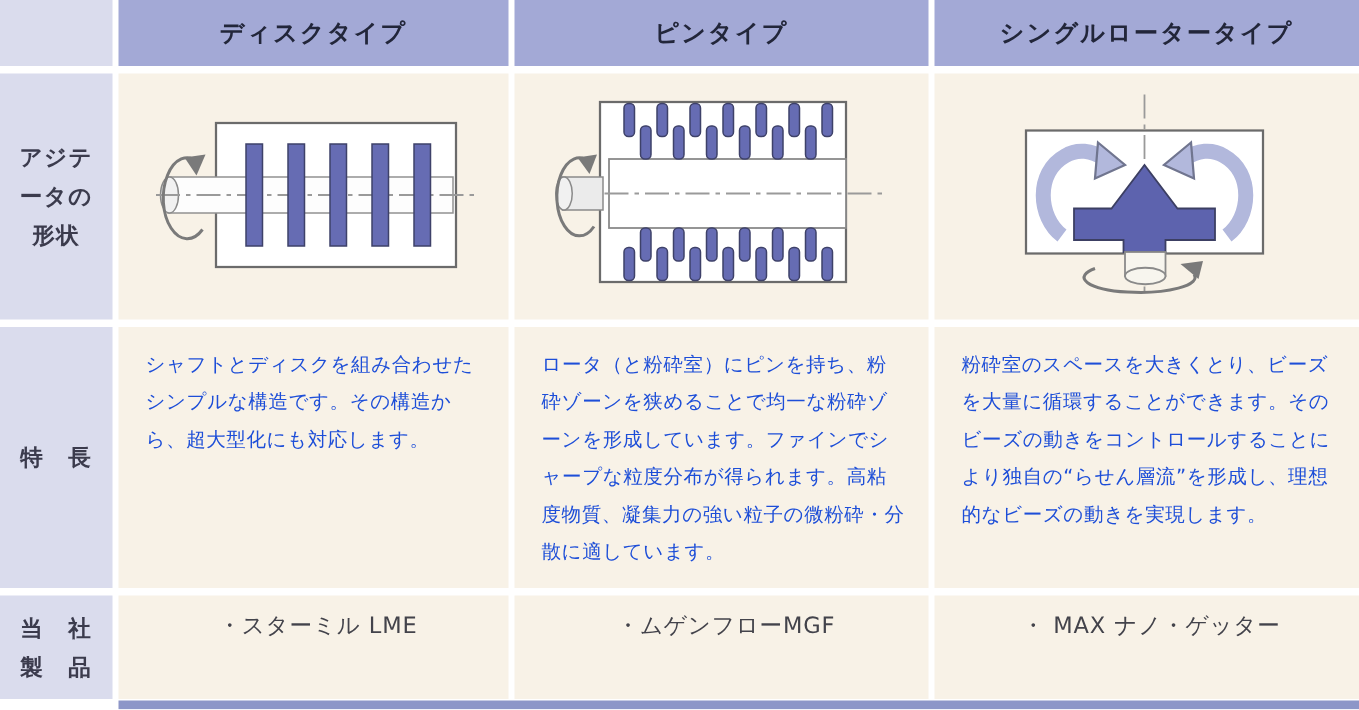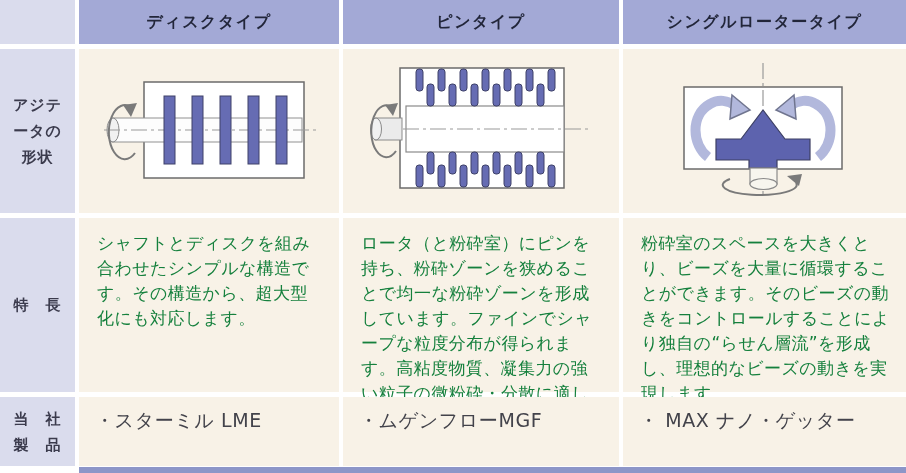--- a/index.html
+++ b/index.html
@@ -8,23 +8,23 @@
   .table{display:grid;grid-template-columns:75px 260px 276px 283px;
          grid-template-rows:44px 164px 174px 69px;gap:5px 4px;background:#fff;}
   .cell{box-sizing:border-box;}
   .label-cell{background:#dadced;display:flex;align-items:center;justify-content:center;
               color:#3b3b4d;font-weight:bold;font-size:15px;line-height:26px;
               letter-spacing:1px;text-align:center;white-space:pre-line;}
   .head-cell{background:#a3a9d6;display:flex;align-items:center;justify-content:center;
              color:#22263a;font-weight:bold;font-size:16px;letter-spacing:1.5px;}
   .body-cell{background:#f8f2e7;}
   .shape-cell{display:flex;align-items:center;justify-content:center;}
-  .feat-cell{padding:13px 15px 0 18px;color:#15803d;font-size:17px;
+  .feat-cell{padding:13px 15px 0 18px;color:#1d4ed8;font-size:13px;
              line-height:25px;letter-spacing:0.4px;}
-  .prod-cell{padding:11px 10px 0 16px;color:#43434b;font-size:19px;letter-spacing:0.6px;}
+  .prod-cell{padding:11px 10px 0 16px;color:#43434b;font-size:15px;letter-spacing:0.6px;text-align:center;}
   .accent-bar{position:absolute;left:79px;right:0;bottom:0;height:6px;background:#8d96c8;}
 </style>
 </head>
 <body>
 
 <div class="page">
   <div class="table">
 
     <div class="cell label-cell"></div>
     <div class="cell head-cell">

